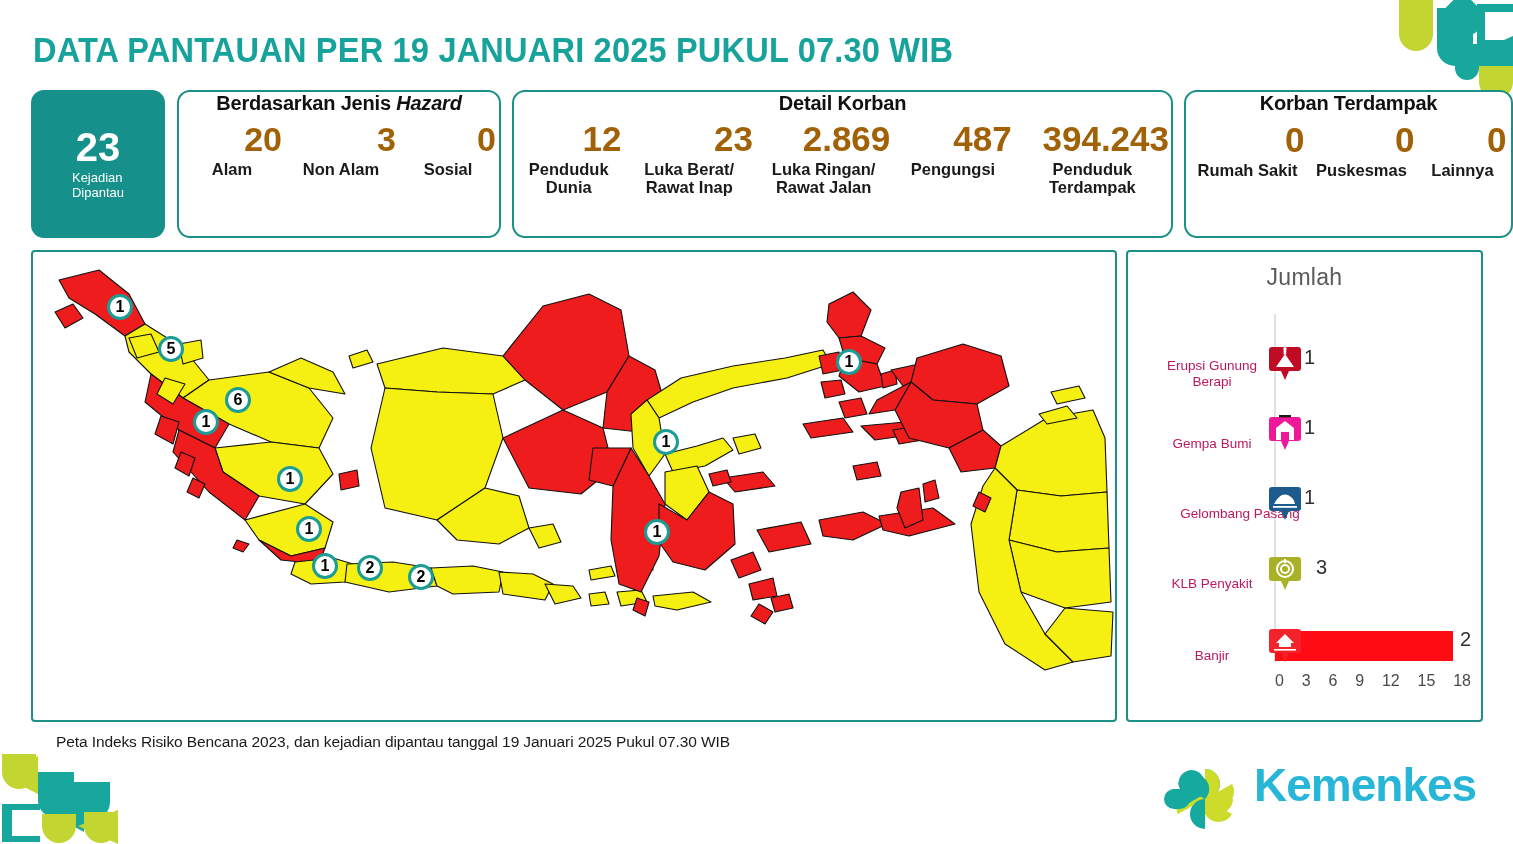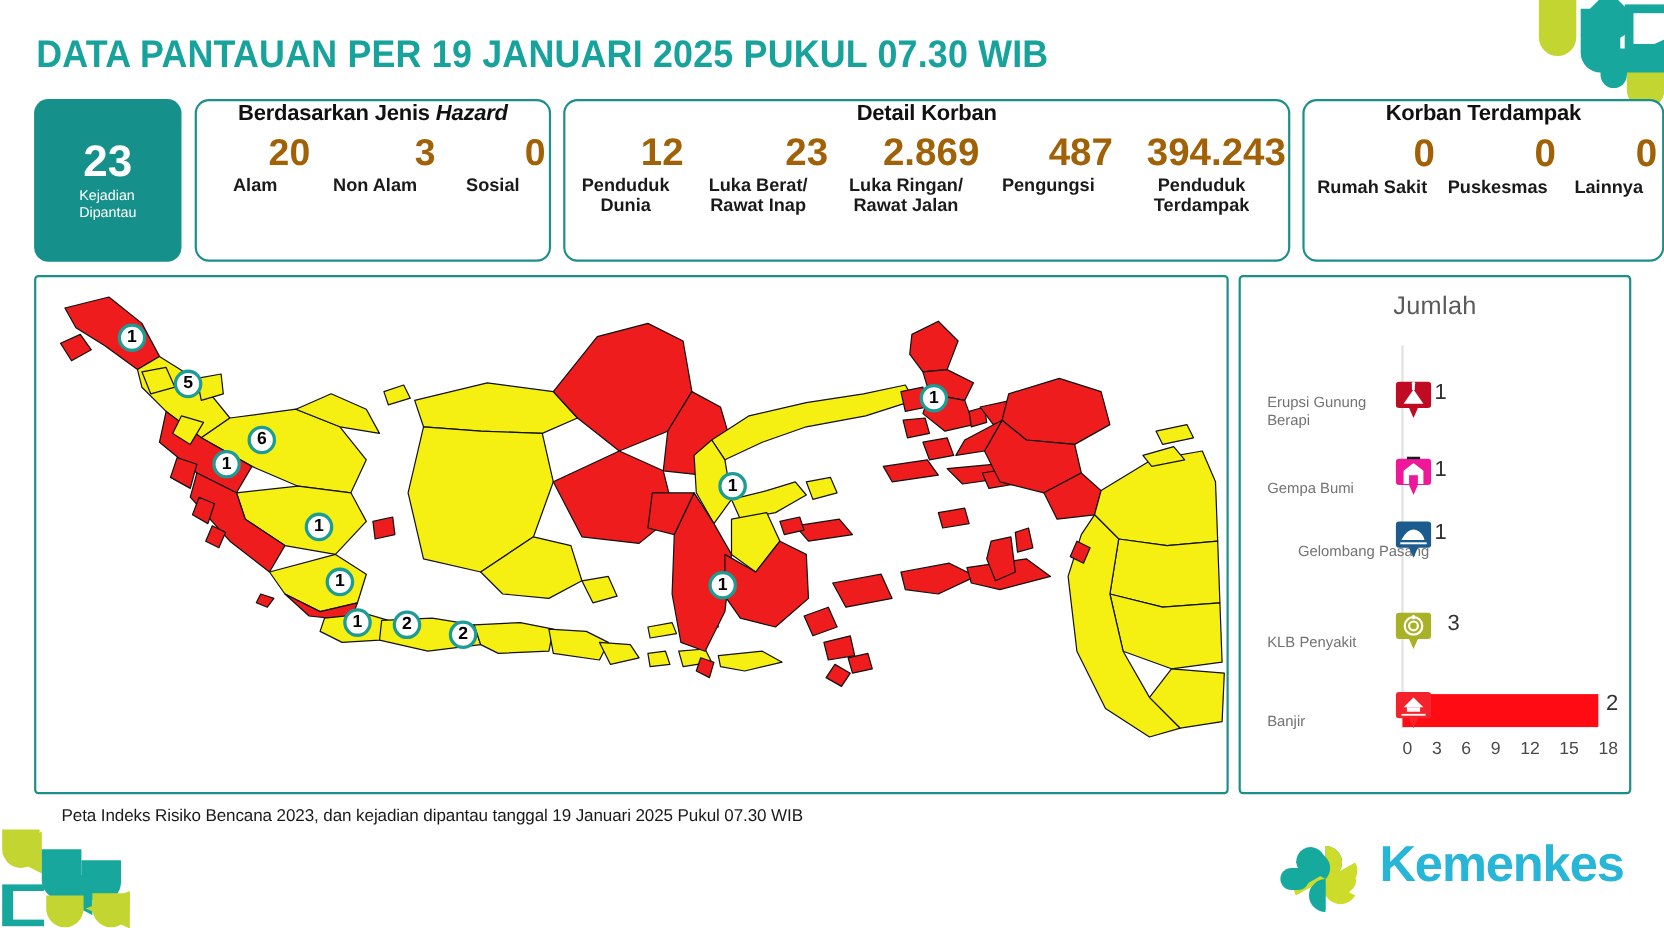--- a/index.html
+++ b/index.html
@@ -100,22 +100,22 @@
     box-sizing:border-box;
   }
   .chart-title{
     text-align:center;font-size:23px;color:#5a5a5a;font-weight:400;
     margin-top:12px;letter-spacing:.3px;
   }
   .chart-area{position:absolute;left:0;top:56px;width:353px;height:360px;}
   .axis-line{position:absolute;left:146px;top:6px;width:1.5px;height:348px;background:#e2e2e2;}
   .row{position:absolute;left:0;height:56px;display:flex;align-items:center;}
   .row .cat{
-    position:absolute;right:209px;width:120px;text-align:left;
-    font-size:13.5px;color:#737373;line-height:1.2;margin-top:20px;
+    position:absolute;right:209px;width:120px;text-align:center;
+    font-size:13.5px;color:#be185d;line-height:1.2;margin-top:20px;
   }
   .marker{
     position:absolute;left:140px;width:34px;height:38px;
   }
   .bar{position:absolute;left:147px;height:30px;background:#ff0b13;}
   .val{position:absolute;font-size:20px;color:#303030;}
   .ticks{
     position:absolute;left:147px;top:420px;width:196px;
     display:flex;justify-content:space-between;
     font-size:16px;color:#4a4a4a;
@@ -385,21 +385,21 @@
           <svg width="34" height="38" viewBox="0 0 34 38">
             <path d="M4 2 h26 a3 3 0 0 1 3 3 v18 a3 3 0 0 1 -3 3 h-9 l-4 9 l-4 -9 h-9 a3 3 0 0 1 -3 -3 v-18 a3 3 0 0 1 3 -3 Z" fill="#f0189a"></path>
             <path d="M17 6 l9 7 v12 h-18 v-12 Z" fill="#fff"></path>
             <rect x="13" y="17" width="8" height="8" fill="#f0189a"></rect>
             <rect x="11" y="0" width="12" height="2.4" fill="#1a1a1a"></rect>
           </svg>
         </div>
         <div class="val" style="left:176px;top:10px;">1</div>
       </div>
 
-      <div class="row" style="top:155px;width:381px;">
+      <div class="row" style="top:168px;width:381px;">
         <div class="cat">Gelombang Pasang</div>
         <div class="marker">
           <svg width="34" height="38" viewBox="0 0 34 38">
             <path d="M4 2 h26 a3 3 0 0 1 3 3 v18 a3 3 0 0 1 -3 3 h-9 l-4 9 l-4 -9 h-9 a3 3 0 0 1 -3 -3 v-18 a3 3 0 0 1 3 -3 Z" fill="#1c5b8e"></path>
             <path d="M6 19 q6 -12 14 -9 q6 3 7 9 Z" fill="#fff"></path>
             <rect x="5" y="21" width="24" height="1.8" fill="#fff"></rect>
           </svg>
         </div>
         <div class="val" style="left:176px;top:10px;">1</div>
       </div>

